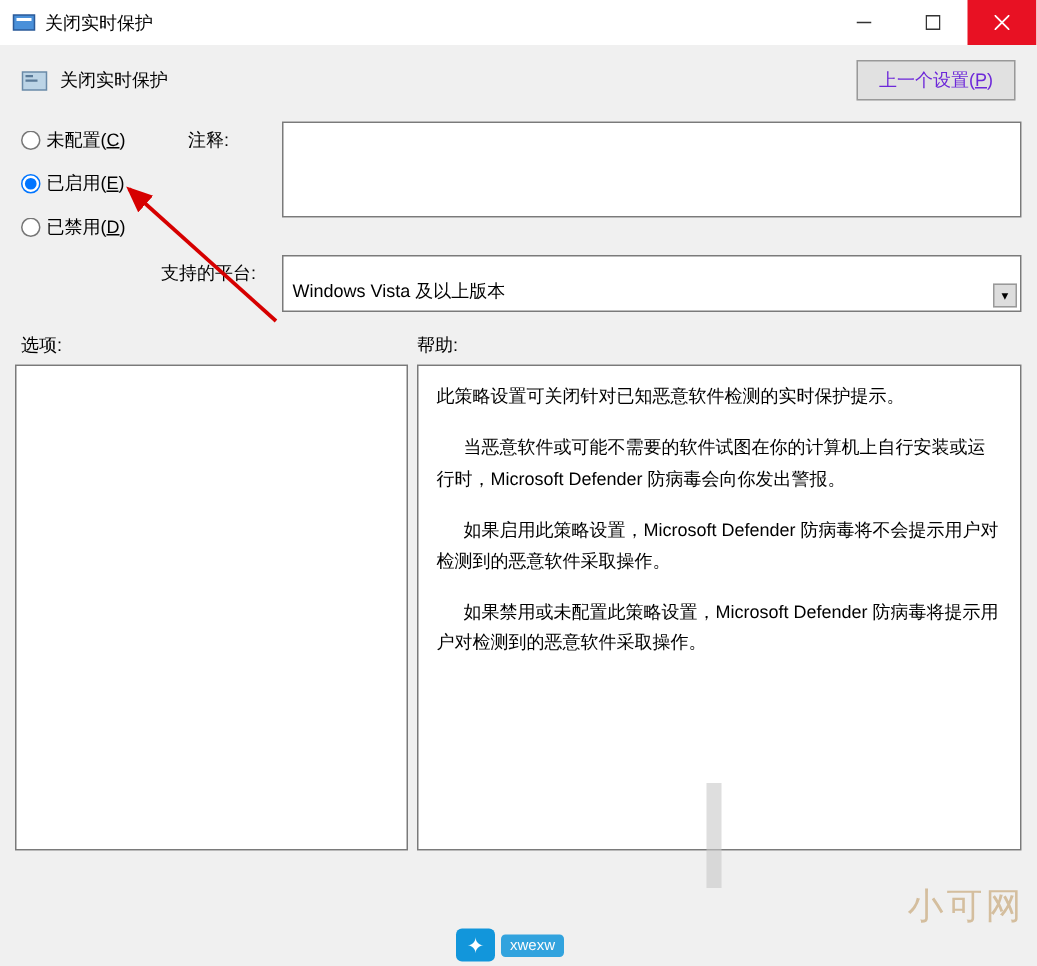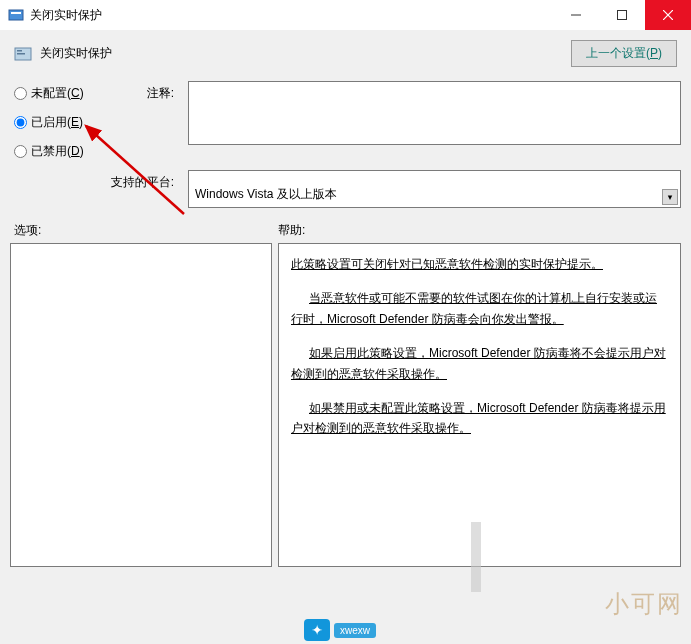--- a/index.html
+++ b/index.html
@@ -10,45 +10,45 @@
 .titlebar .title { flex: 1; color: #000; }
 .titlebar .ctrls { display: flex; height: 100%; }
 .titlebar .ctrl { width: 46px; height: 100%; display: flex; align-items: center; justify-content: center; color: #000; }
 .titlebar .ctrl.close { background: #e81123; color: #fff; }
 .titlebar .ctrl.min, .titlebar .ctrl.max { color: #555; }
 
 .subheader { display: flex; align-items: center; padding: 10px 14px; }
 .subheader .icon { width: 18px; height: 18px; margin-right: 8px; display:inline-flex; align-items:center; justify-content:center;}
 .subheader .text { flex: 1; }
 .subheader .btns { display: flex; gap: 10px; }
-.navbtn { border: 1px solid #999; background: #e1e1e1; padding: 4px 14px; color: #0f766e; }
+.navbtn { border: 1px solid #999; background: #e1e1e1; padding: 4px 14px; color: #6d28d9; }
 .navbtn u { text-decoration: underline; }
 
 .cfgrow { display: flex; padding: 4px 10px 4px 14px; gap: 14px; }
 .statecol { width: 76px; display: flex; flex-direction: column; gap: 12px; padding-top: 4px; justify-content: center;}
 .radio { display: flex; align-items: center; gap: 4px; white-space: nowrap; }
 .radio input { margin: 0; }
 .radio span u { text-decoration: underline; }
-.lblcol { width: 70px; text-align: right; padding-top: 4px;}
+.lblcol { width: 70px; text-align: center; padding-top: 4px;}
 .comment-area { flex: 1; height: 64px; border: 1px solid #7a7a7a; background: #fff; resize: none; padding: 2px 4px; }
 
 .platrow { display: flex; padding: 6px 10px 6px 14px; gap: 14px; align-items:flex-start;}
 .platrow .spacer { width: 76px; }
 .plat-input { flex: 1; height: 38px; border: 1px solid #7a7a7a; background: #fff; display:flex; align-items:flex-end; padding:4px 6px; position:relative;}
 .plat-input .dropdown { position:absolute; right:2px; bottom:2px; width:16px; height:16px; background:#ddd; border:1px solid #999; display:flex; align-items:center; justify-content:center; font-size:9px;}
 
 .labelsrow { display: flex; padding: 8px 10px 4px 10px; }
 .labelsrow .l1 { width: 268px; padding-left:4px;}
 .labelsrow .l2 { flex: 1; }
 
 .panels { display: flex; padding: 0 10px 10px 10px; gap: 6px; height: 334px; }
 .panel { border: 1px solid #7a7a7a; background: #fff; overflow: auto; }
 .panel.opts { width: 262px; }
 .panel.help { flex: 1; padding: 10px 12px; line-height: 1.7; }
-.panel.help p { margin-bottom: 14px; text-indent: 0; text-decoration: underline; }
+.panel.help p { margin-bottom: 14px; text-indent: 0; }
 .panel.help p.indent { text-indent: 1.5em; }
 
 .arrow-overlay { position: absolute; left: 74px; top: 114px; pointer-events: none; }
 
 .watermark { position:absolute; right:8px; bottom:24px; opacity:0.35; font-size:24px; color:#a16207; font-weight:300; letter-spacing:2px;}
 .footer-badge { position:absolute; left:304px; bottom:0; height:28px; display:flex; align-items:center; gap:4px;}
 .footer-badge .sq { width:26px; height:22px; background:#1296db; border-radius:4px; display:flex; align-items:center; justify-content:center; color:#fff; font-size:14px;}
 .footer-badge .txt { background:#1296db; color:#fff; font-size:10px; padding:2px 6px; border-radius:3px; opacity:0.85;}
 .footer-bar { position:absolute; right:210px; bottom:52px; width:10px; height:70px; background:#c8c8c8; opacity:0.6;}
 </style>

